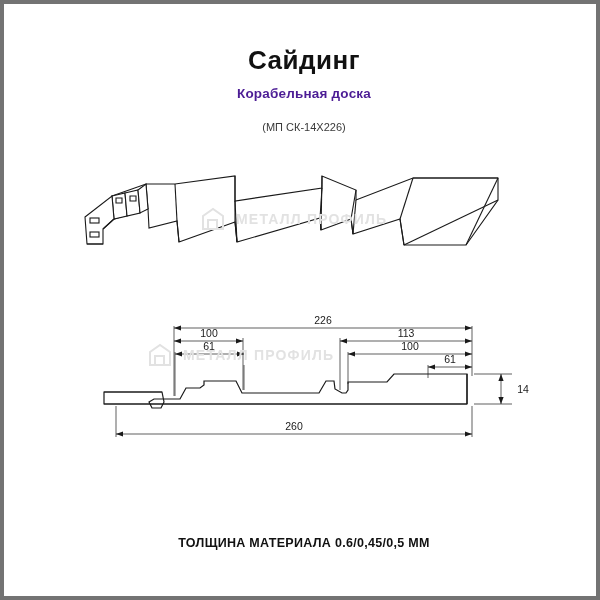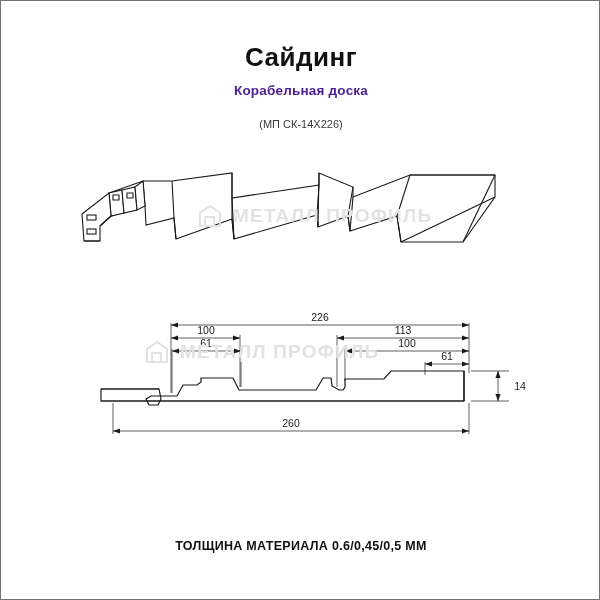--- a/index.html
+++ b/index.html
@@ -12,21 +12,21 @@
     background: #ffffff;
     font-family: "Liberation Sans", sans-serif;
     color: #1a1a1a;
     overflow: hidden;
   }
   .page {
     position: relative;
     width: 600px;
     height: 600px;
     box-sizing: border-box;
-    border: 1px solid #737373;
+    border: 4px solid #737373;
   }
   .header {
     position: absolute;
     left: 0;
     top: 42px;
     width: 600px;
     text-align: center;
   }
   .title {
     font-size: 26px;
@@ -63,21 +63,21 @@
     left: 0;
     top: 0;
     width: 600px;
     height: 600px;
   }
   .wm {
     position: absolute;
     pointer-events: none;
     color: #e2e2e2;
     font-weight: bold;
-    font-size: 19px;
+    font-size: 14px;
     letter-spacing: 1.2px;
     white-space: nowrap;
     user-select: none;
   }
   .wm .wm-mark {
     display: inline-block;
     vertical-align: middle;
     margin-right: 8px;
   }
   .wm-text {

